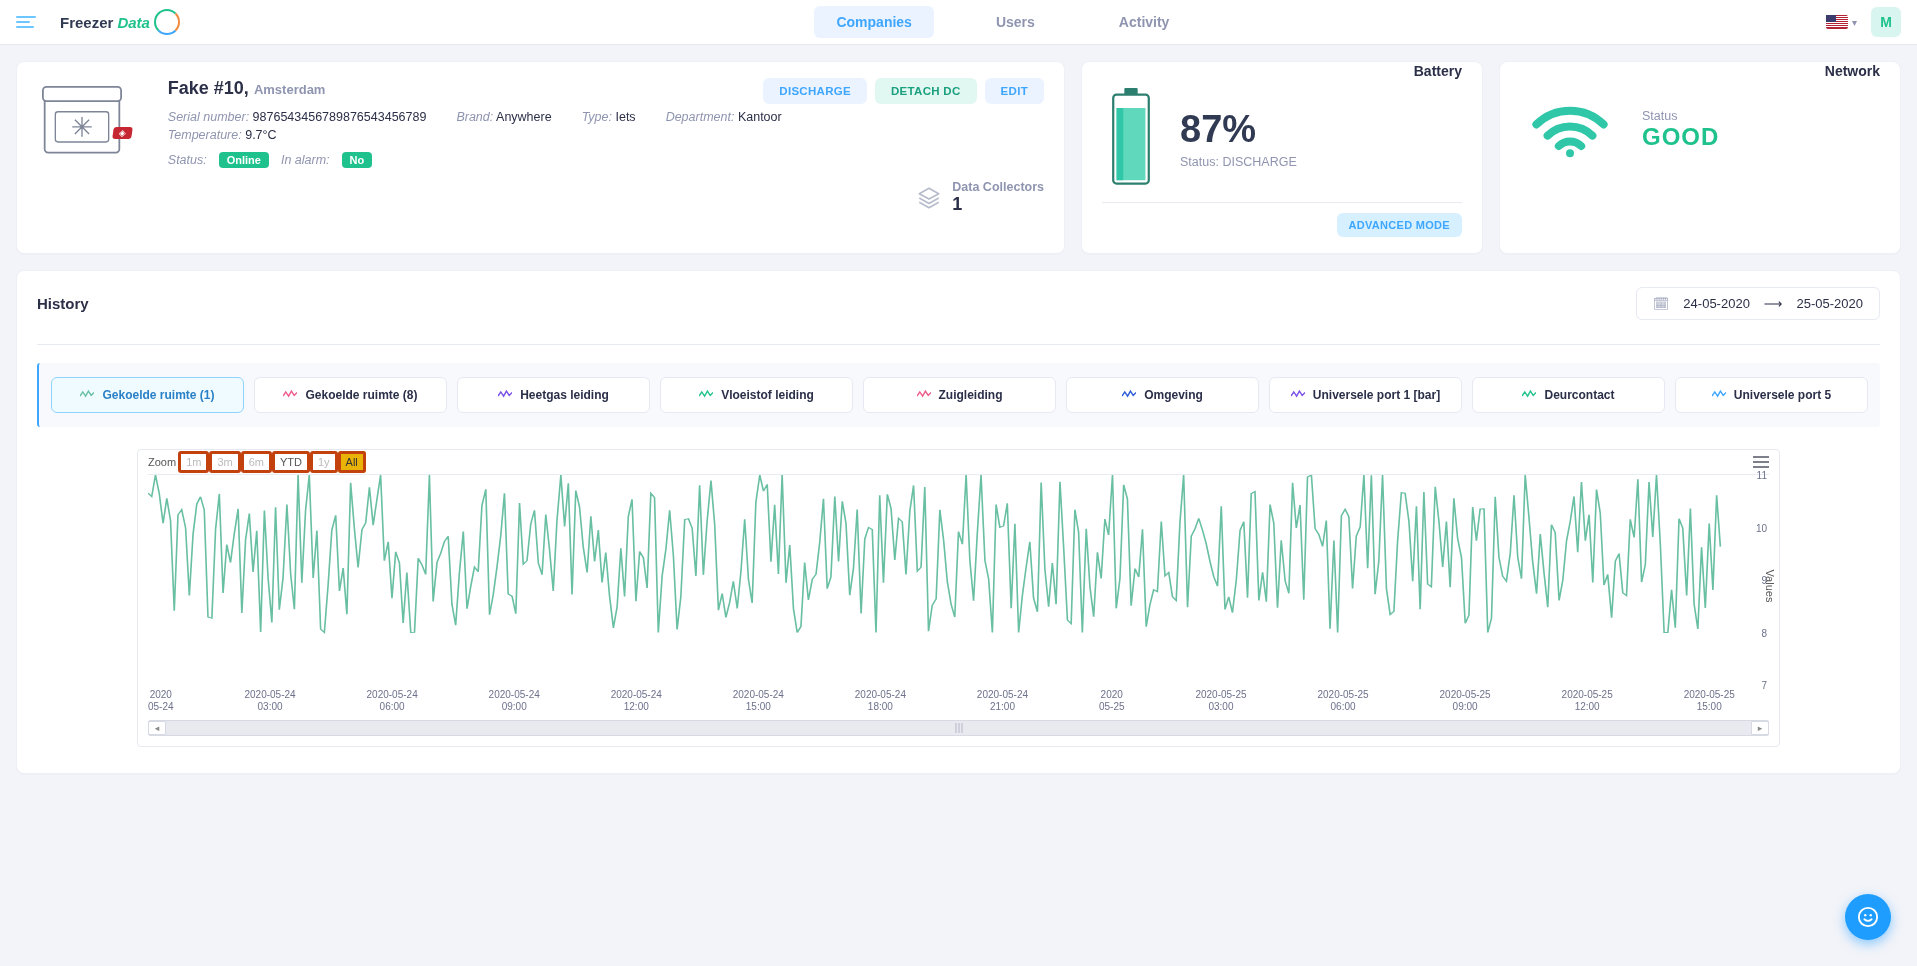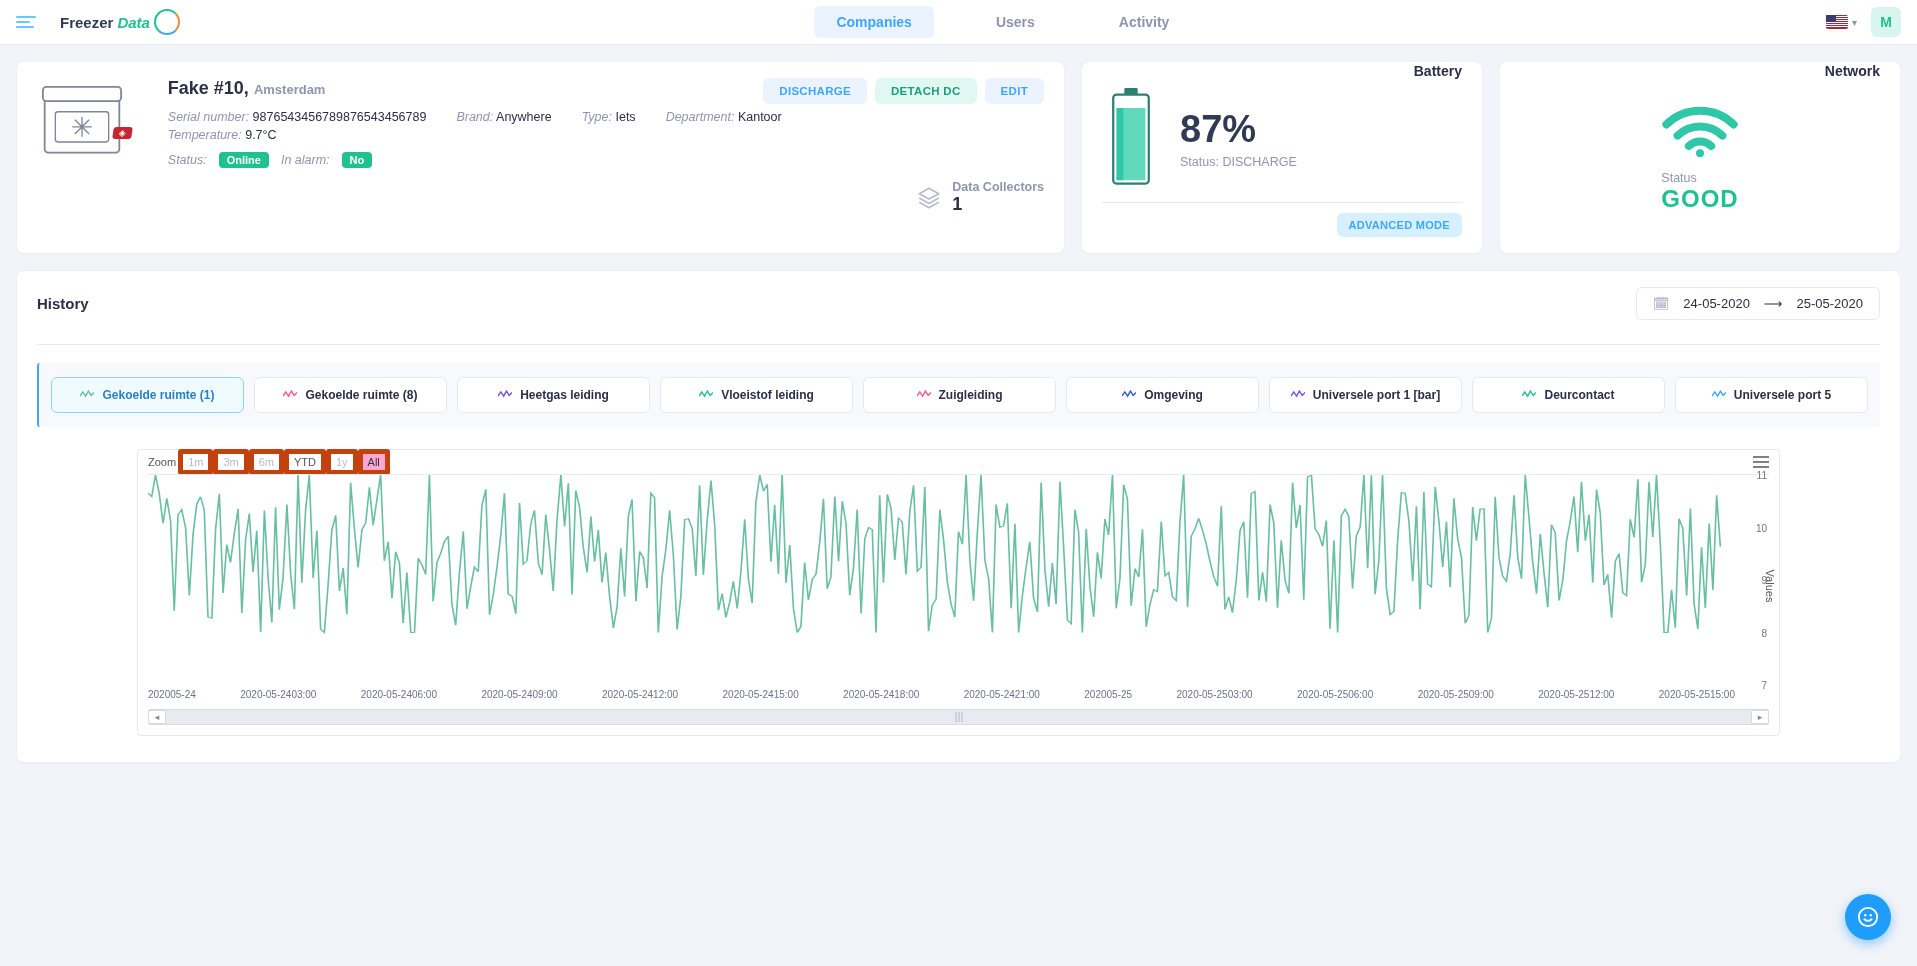--- a/index.html
+++ b/index.html
@@ -67,47 +67,47 @@
   .card.battery{width:360px; position:relative;}
   .card.network{width:360px; position:relative;}
   .card-title-top{position:absolute; top:1px; right:20px; font-weight:700; color:var(--text-dark);}
   .battery-body{display:flex; align-items:center; gap:24px; padding:10px 4px 0 4px;}
   .battery-pct{font-size:38px; font-weight:700; color:#313a53;}
   .battery-status{font-size:12.5px; color:var(--text-muted); margin-top:4px;}
   .battery-bottom{border-top:1px solid var(--border); margin-top:14px; padding-top:10px; display:flex; justify-content:flex-end;}
   .btn.adv{background:#d6f0ff; color:#3ea6ff; font-size:11px; padding:6px 12px;}
   .battery-icon{width:50px;height:100px;}
   
-  .network-body{display:flex; align-items:center; gap:11px; padding:22px 10px 10px 10px;flex-direction:column;}
+  .network-body{display:flex; align-items:center; gap:32px; padding:22px 10px 10px 10px;}
   .wifi-icon{width:80px;height:60px;}
   .network-status .l{font-size:12.5px;color:var(--text-muted);}
   .network-status .v{font-size:24px;font-weight:800;color:#1fc28c;letter-spacing:1px;}
   
   .card.history{margin-top:16px;}
   .history-head{display:flex; justify-content:space-between; align-items:center; padding-bottom:24px; border-bottom:1px solid var(--border);}
   .history-head h3{margin:0; font-size:15px; font-weight:700;}
   .date-range{border:1px solid var(--border); border-radius:6px; padding:8px 16px; display:flex; align-items:center; gap:14px; font-size:13px; color:var(--text-dark);}
   .date-range .cal{color:var(--text-muted);}
   
   .tabs-wrap{background:#f7f9fc; border-left:2px solid var(--blue); border-radius:3px; margin-top:18px; padding:14px 12px; display:flex; gap:10px; flex-wrap:wrap;}
   .tab{background:#fff; border:1px solid var(--border); border-radius:6px; padding:10px 20px; display:flex; align-items:center; gap:8px; font-size:12px; font-weight:600; color:var(--text-dark); cursor:pointer; flex:1; justify-content:center; white-space:nowrap;}
   .tab .sw{display:inline-block;}
   .tab.active{background:#f0fbff; border-color:#8fd4ff; color:#2a80c7;}
   
   .chart-wrap{border:1px solid var(--border); border-radius:4px; margin:22px 100px 10px 100px; padding:6px 10px 10px 10px; position:relative;}
   .zoom-row{display:flex; align-items:center; gap:2px; font-size:11px; color:#555;}
-  .zoom-row .zb{border:5px solid #c2410c; border-radius:3px; padding:2px 5px; color:#bbb; background:#fff;}
+  .zoom-row .zb{border:3px solid #c2410c; border-radius:3px; padding:2px 5px; color:#bbb; background:#fff;}
   .zoom-row .zb.ytd{color:#555;}
-  .zoom-row .zb.all{background:#f9a8d4; color:#333;}
+  .zoom-row .zb.all{background:#eab308; color:#333;}
   .menu-dots{position:absolute; right:10px; top:6px; display:flex; flex-direction:column; gap:3px; cursor:pointer;}
   .menu-dots span{width:16px;height:2px;background:#7d7f8a;}
   .chart-area{position:relative; margin-top:6px; height:210px; border-top:1px solid #e9ebf2;}
   .chart-svg{width:100%; height:100%; display:block;}
   .xaxis{position:relative; display:flex; justify-content:space-between; font-size:10px; color:#6d718c; padding:4px 34px 0 0; white-space:nowrap;}
-  .xaxis div{display:flex;flex-direction:row;align-items:center;line-height:1.15;}
+  .xaxis div{display:flex;flex-direction:column;align-items:center;line-height:1.15;}
   .xlabel{text-align:center; font-size:11px; color:#555; margin-top:2px;}
   .ylabel{position:absolute; right:-18px; top:50%; transform:rotate(90deg); transform-origin:center; font-size:11px; color:#555;}
   .ytick{position:absolute; right:2px; font-size:10px; color:#6d718c;}
   .scroll-nav{height:14px; background:#e9eaf0; border:1px solid #d8dae3; margin-top:8px; border-radius:2px; position:relative;}
   .scroll-nav .lft,.scroll-nav .rgt{position:absolute;top:0;bottom:0;width:16px;background:#fff;border:1px solid #d8dae3;display:flex;align-items:center;justify-content:center;font-size:9px;color:#888;}
   .scroll-nav .lft{left:-1px;border-radius:2px 0 0 2px;} .scroll-nav .rgt{right:-1px;border-radius:0 2px 2px 0;}
   .scroll-nav .mid{position:absolute;left:50%;top:2px;transform:translateX(-50%);display:flex;gap:2px;}
   .scroll-nav .mid span{width:1px;height:10px;background:#b3b6c5;}
   
   .help-bubble{position:fixed; right:26px; bottom:26px; width:46px;height:46px;border-radius:50%;background:#1f9dff;display:flex;align-items:center;justify-content:center;color:#fff;font-size:22px;box-shadow:0 4px 12px rgba(31,157,255,0.5);cursor:pointer;}

